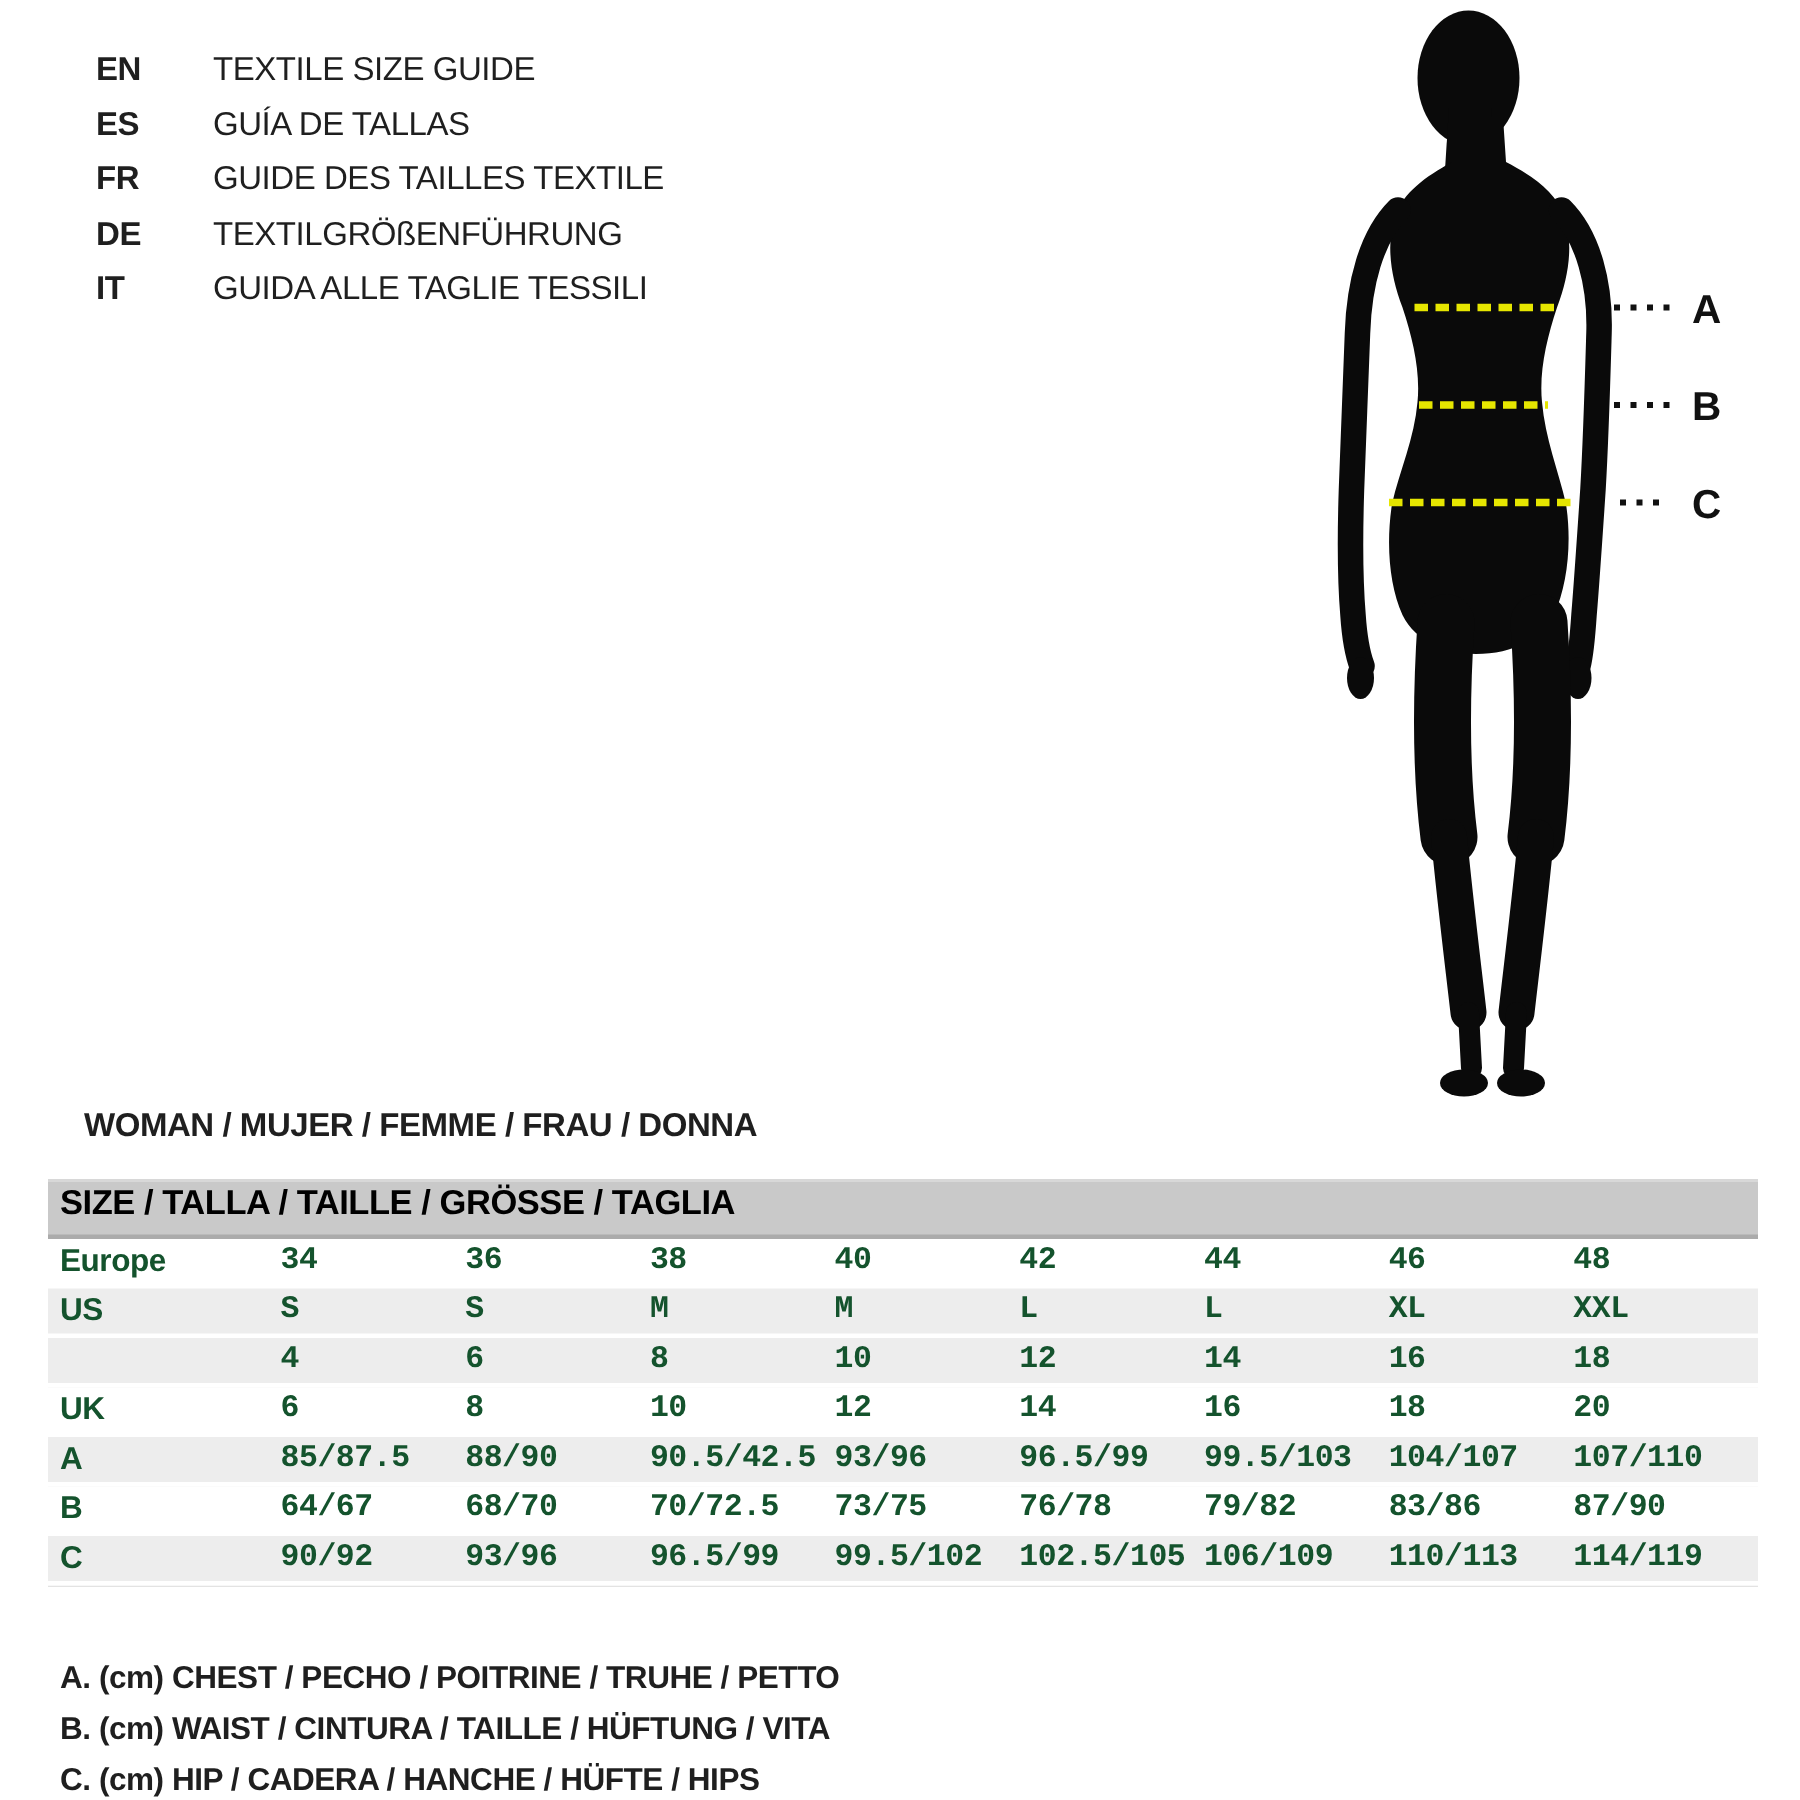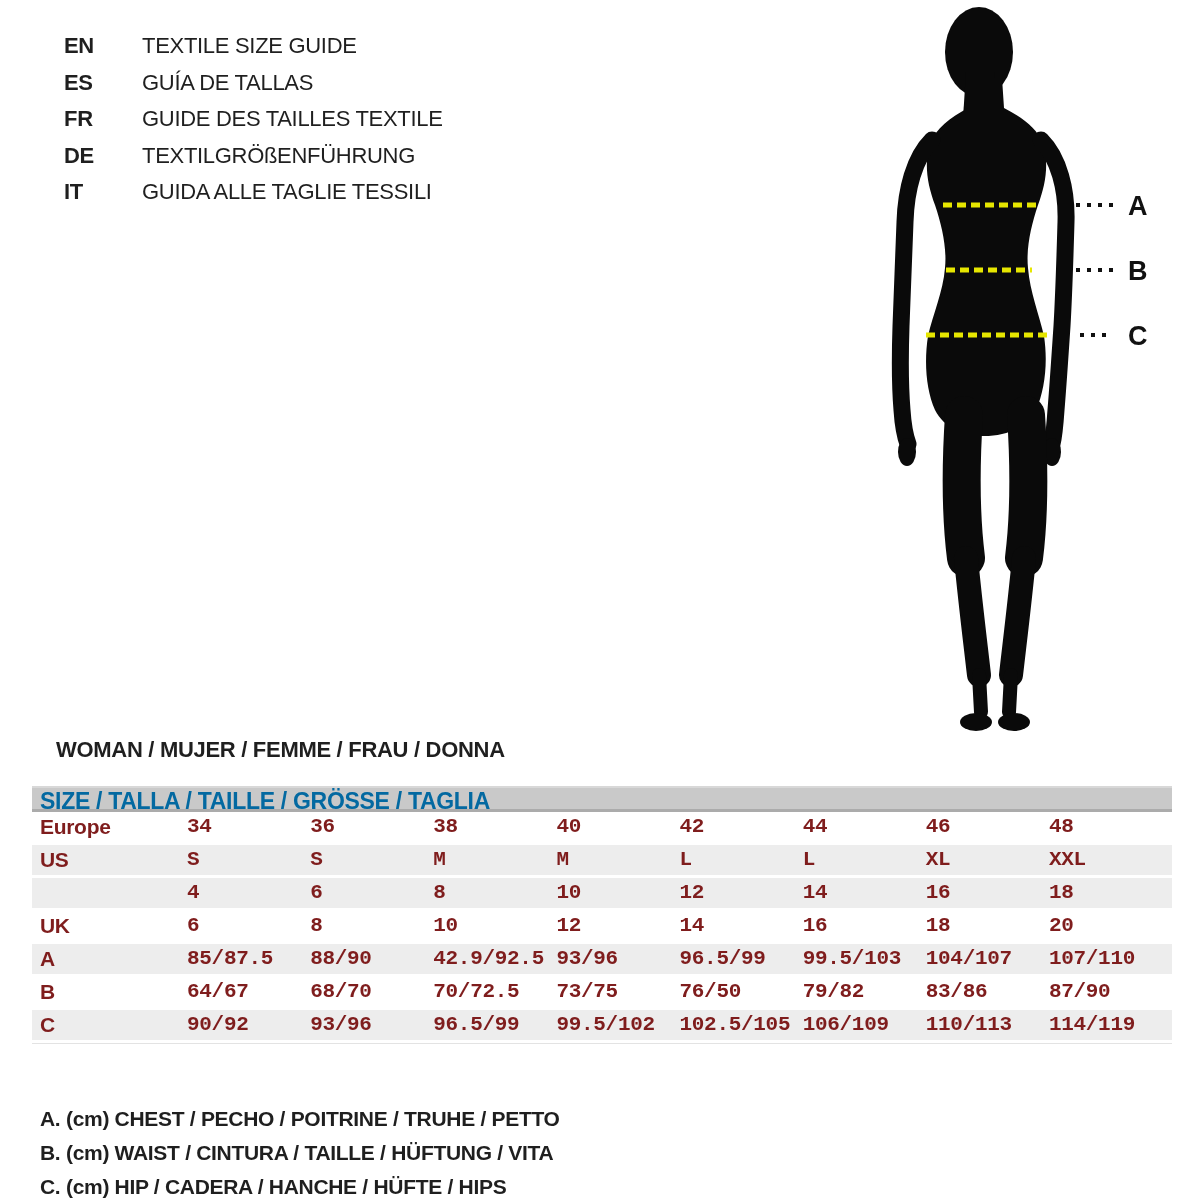--- a/index.html
+++ b/index.html
@@ -12,26 +12,26 @@
   .lang-row{display:flex;height:36.5px;align-items:center;margin-left:24px;}
   .lang-code{width:78px;font-size:22px;font-weight:700;letter-spacing:-0.3px;}
   .lang-label{font-size:22px;font-weight:400;letter-spacing:-0.3px;white-space:nowrap;}
   
   .figure-svg{position:absolute;left:880px;top:0;width:320px;height:745px;}
   
   .section-title{position:absolute;left:40px;top:735px;height:30px;line-height:30px;
     font-size:22px;font-weight:700;letter-spacing:-0.3px;margin-left:16px;}
   
   .size-table{position:absolute;left:32px;top:786px;width:1140px;border-bottom:1px solid #e3e3e3;}
-  .table-header{box-sizing:border-box;height:26px;background:#c9c9c9;
+  .table-header{box-sizing:border-box;height:40px;background:#c9c9c9;
     border-top:2px solid #d8d8d8;border-bottom:3px solid #ababab;
-    line-height:27px;padding-left:8px;font-size:23px;font-weight:700;color:#0369a1;letter-spacing:-0.3px;}
+    line-height:27px;padding-left:8px;font-size:23px;font-weight:700;color:#000000;letter-spacing:-0.3px;}
   .table-row{display:grid;grid-template-columns:155px repeat(8,1fr);
     box-sizing:border-box;height:33px;border-bottom:3px solid #ffffff;
-    line-height:30px;font-size:21px;font-weight:700;color:#7f1d1d;letter-spacing:-0.3px;}
+    line-height:30px;font-size:21px;font-weight:700;color:#14532d;letter-spacing:-0.3px;}
   .table-row.shaded{background:#ededed;}
   .row-label{padding-left:8px;text-align:left;}
   .cell{text-align:left;font-family:Liberation Mono, monospace;}
   
   .legend{position:absolute;left:40px;top:1090px;margin-top:12px;}
   .legend-line{height:34px;line-height:34px;font-size:21px;font-weight:700;letter-spacing:-0.3px;white-space:nowrap;}
 </style>
 </head>
 <body>
 
@@ -161,35 +161,35 @@
       <div class="cell">14</div>
       <div class="cell">16</div>
       <div class="cell">18</div>
       <div class="cell">20</div>
     </div>
 
     <div class="table-row shaded">
       <div class="row-label">A</div>
       <div class="cell">85/87.5</div>
       <div class="cell">88/90</div>
-      <div class="cell">42.9/92.5</div>
+      <div class="cell">90.5/42.5</div>
       <div class="cell">93/96</div>
       <div class="cell">96.5/99</div>
       <div class="cell">99.5/103</div>
       <div class="cell">104/107</div>
       <div class="cell">107/110</div>
     </div>
 
     <div class="table-row">
       <div class="row-label">B</div>
       <div class="cell">64/67</div>
       <div class="cell">68/70</div>
       <div class="cell">70/72.5</div>
       <div class="cell">73/75</div>
-      <div class="cell">76/50</div>
+      <div class="cell">76/78</div>
       <div class="cell">79/82</div>
       <div class="cell">83/86</div>
       <div class="cell">87/90</div>
     </div>
 
     <div class="table-row shaded">
       <div class="row-label">C</div>
       <div class="cell">90/92</div>
       <div class="cell">93/96</div>
       <div class="cell">96.5/99</div>

